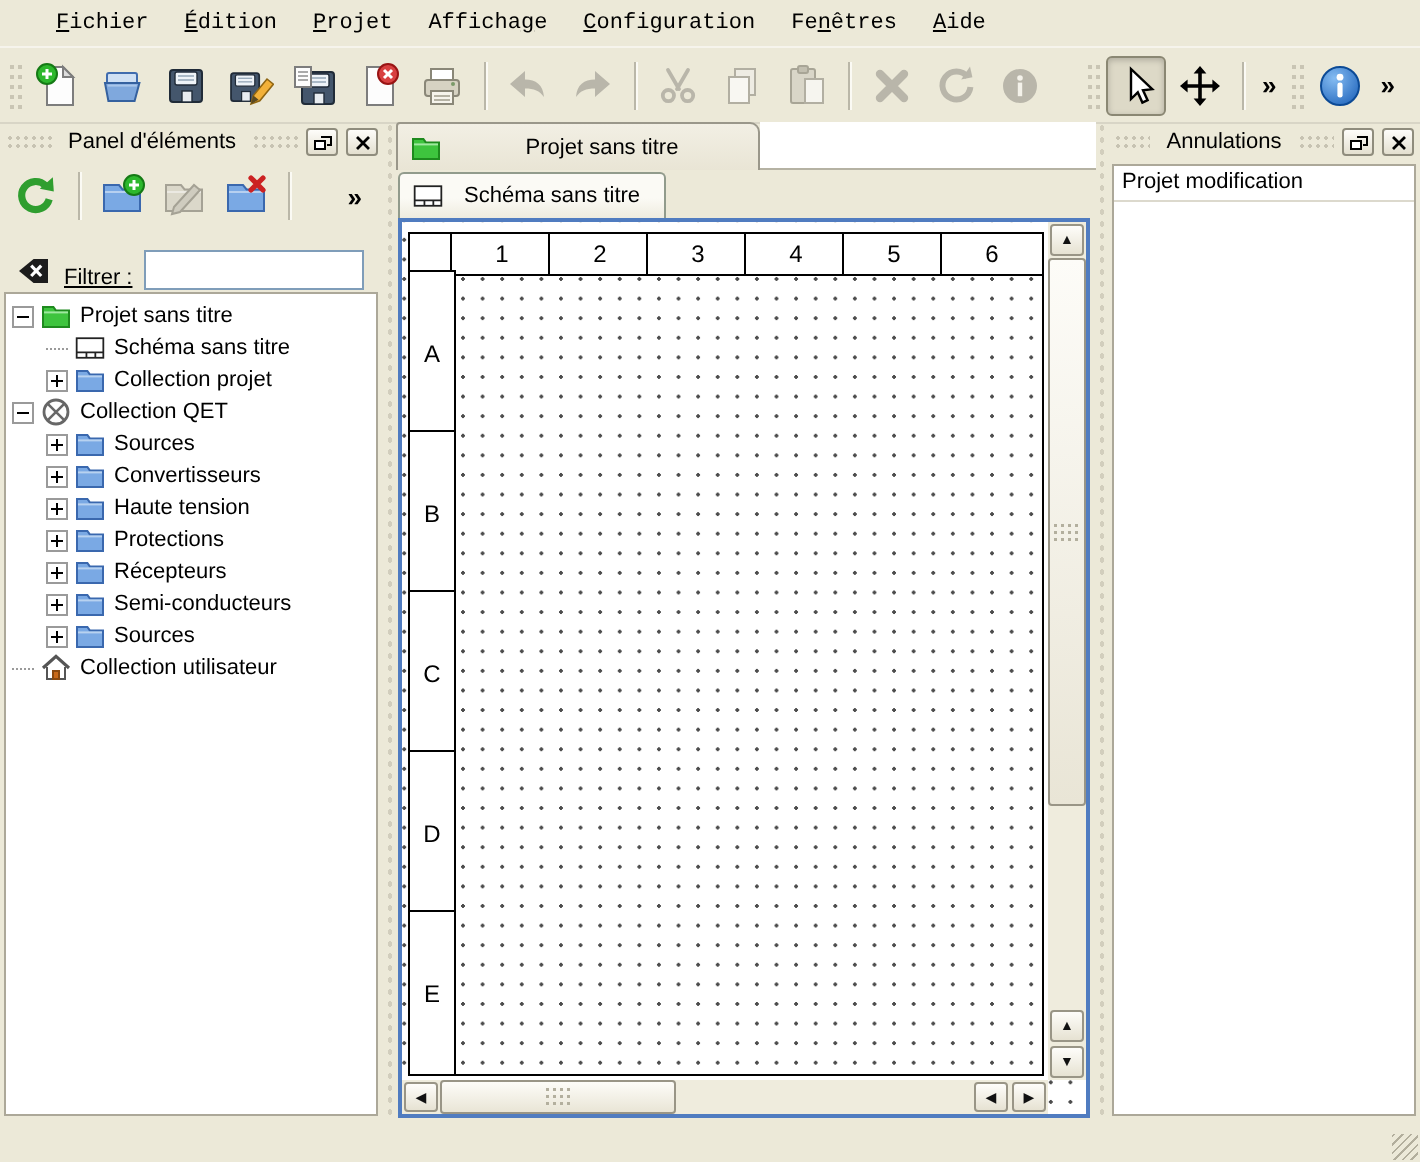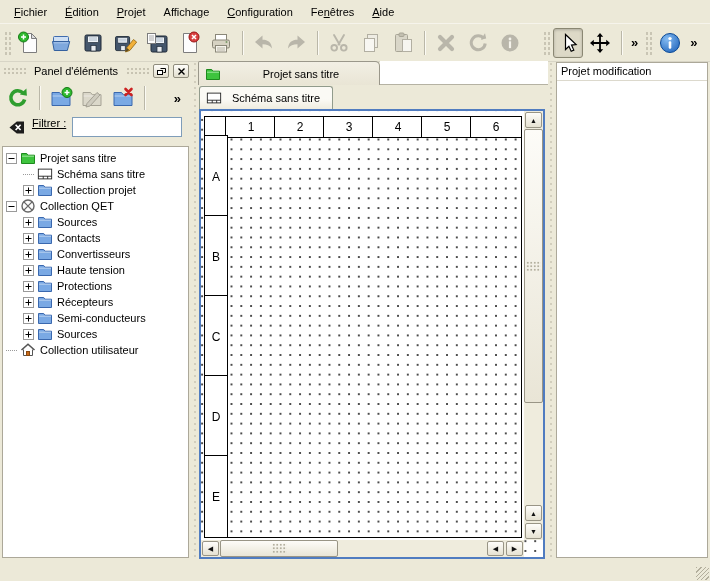--- a/index.html
+++ b/index.html
@@ -5,21 +5,21 @@
   html,body{margin:0;padding:0;}
   body{
     width:710px;height:581px;position:relative;overflow:hidden;
     background:#ece9d8;
     font-family:"Liberation Sans","DejaVu Sans",sans-serif;
     font-size:11px;color:#000;
     -webkit-font-smoothing:antialiased;
   }
   .icon{display:inline-flex;align-items:center;justify-content:center;line-height:0;}
   
-  .menubar{height:23px;display:flex;align-items:center;padding-left:6px;gap:2px;background:#ece9d8;}
+  .menubar{height:23px;display:flex;align-items:center;padding-left:20px;gap:2px;background:#ece9d8;font-family:Liberation Mono, monospace;}
   .menu-item{padding:3px 8px;cursor:default;}
   .menu-item .mn{text-decoration:underline;}
   
   .toolbar-row{height:37px;display:flex;align-items:center;padding:0 2px;gap:2px;
     border-top:1px solid #f6f4ec;border-bottom:1px solid #d8d5c6;background:#ece9d8;}
   .handle{width:8px;height:26px;margin:0 1px;
     background-image:radial-gradient(#c9c5b4 35%,rgba(0,0,0,0) 36%);
     background-size:4px 5px;background-position:1px 1px;}
   .tbtn{width:30px;height:30px;display:flex;align-items:center;justify-content:center;
     border:1px solid rgba(0,0,0,0);border-radius:3px;background:transparent;padding:0;}
@@ -37,21 +37,21 @@
   .dock-title{height:20px;display:flex;align-items:center;gap:4px;padding:0 3px;}
   .dock-title .tex{flex:1;height:8px;
     background-image:radial-gradient(#c7c3b2 35%,rgba(0,0,0,0) 36%);background-size:4px 4px;}
   .dock-title .ttl{padding:0 4px;white-space:nowrap;}
   .dock-btn{width:16px;height:14px;border:1px solid #8f8c7d;border-radius:2px;
     background:linear-gradient(#fefdfa,#e3dfcf);display:flex;align-items:center;justify-content:center;padding:0;}
   .panel-toolbar{height:34px;display:flex;align-items:center;gap:3px;padding:0 4px;}
   .ptbtn{width:28px;height:28px;display:flex;align-items:center;justify-content:center;
     border:none;background:transparent;padding:0;}
   .ml-auto{margin-left:auto;margin-right:4px;}
-  .filter-row{height:28px;display:flex;align-items:flex-start;gap:6px;padding:0 6px;margin-top:2px;text-decoration:underline;}
+  .filter-row{height:28px;display:flex;align-items:flex-end;gap:6px;padding:0 6px;margin-top:2px;text-decoration:underline;}
   .filter-input{width:102px;height:16px;border:1px solid #7f9db9;font-family:inherit;font-size:11px;padding:1px 3px;background:#fff;}
   .tree-box{flex:1;margin:1px 3px 2px 2px;border:1px solid #aca899;background:#fff;overflow:hidden;padding-top:3px;}
   .trow{height:16px;display:flex;align-items:center;cursor:default;white-space:nowrap;}
   .exp{width:11px;height:11px;margin:0 3px 0 0;flex:none;}
   .stub{width:11px;height:0;border-top:1px dotted #9a9a9a;margin-right:3px;flex:none;}
   .ticon{width:16px;height:16px;margin-right:4px;flex:none;}
   .tlabel{padding-right:4px;}
   
   .center{width:350px;display:flex;flex-direction:column;}
   .outer-tabbar{height:24px;display:flex;align-items:flex-end;}
@@ -441,37 +441,20 @@
               <line x1="5.5" y1="2.5" x2="5.5" y2="8.5" stroke="#000"></line>
             </svg>
           </span>
           <span class="icon ticon">
             <svg width="16" height="16" viewBox="0 0 16 16">
               <path d="M1.5 3.5h5.2l1.2 1.7h6.6V13.5H1.5z" fill="#7aa9e4" stroke="#3a68ae"></path>
               <path d="M2 6.2h12" stroke="#b8d2f0"></path>
             </svg>
           </span>
           <span class="tlabel">Sources</span>
-        </div>
-        <div class="trow">
-          <span style="width: 20px; flex: 0 0 auto;"></span>
-          <span class="exp icon">
-            <svg width="11" height="11" viewBox="0 0 11 11">
-              <rect x="0.5" y="0.5" width="10" height="10" fill="#fff" stroke="#9a9a9a"></rect>
-              <line x1="2.5" y1="5.5" x2="8.5" y2="5.5" stroke="#000"></line>
-              <line x1="5.5" y1="2.5" x2="5.5" y2="8.5" stroke="#000"></line>
-            </svg>
-          </span>
-          <span class="icon ticon">
-            <svg width="16" height="16" viewBox="0 0 16 16">
-              <path d="M1.5 3.5h5.2l1.2 1.7h6.6V13.5H1.5z" fill="#7aa9e4" stroke="#3a68ae"></path>
-              <path d="M2 6.2h12" stroke="#b8d2f0"></path>
-            </svg>
-          </span>
-          <span class="tlabel">Contacts</span>
         </div>
         <div class="trow">
           <span style="width: 20px; flex: 0 0 auto;"></span>
           <span class="exp icon">
             <svg width="11" height="11" viewBox="0 0 11 11">
               <rect x="0.5" y="0.5" width="10" height="10" fill="#fff" stroke="#9a9a9a"></rect>
               <line x1="2.5" y1="5.5" x2="8.5" y2="5.5" stroke="#000"></line>
               <line x1="5.5" y1="2.5" x2="5.5" y2="8.5" stroke="#000"></line>
             </svg>
           </span>
@@ -642,20 +625,40 @@
             <button class="sbtn h">◀</button>
             <button class="sbtn h">▶</button>
           </div>
         </div>
     </div>
   </div>
 
   <div class="vsplit"></div>
 
   <div class="dock right">
+    <div class="dock-title">
+      <span class="tex"></span>
+      <span class="ttl">Annulations</span>
+      <span class="tex"></span>
+      <button class="dock-btn">
+          <span class="icon">
+            <svg width="11" height="11" viewBox="0 0 11 11">
+              <path d="M4.5 2.5h5v4h-2" fill="none" stroke="#000"></path>
+              <rect x="1.5" y="4.5" width="5" height="4" fill="#fff" stroke="#000"></rect>
+            </svg>
+          </span>
+        </button>
+      <button class="dock-btn">
+          <span class="icon">
+            <svg width="11" height="11" viewBox="0 0 11 11">
+              <path d="M2.5 2.5l6 6m0-6l-6 6" stroke="#000" stroke-width="1.4"></path>
+            </svg>
+          </span>
+        </button>
+    </div>
     <div class="undo-box" id="undoBox">
         <div class="uitem">Projet modification</div>
       </div>
   </div>
 
 </div>
 
 <div class="sizegrip"></div>
 
 </body></html>

